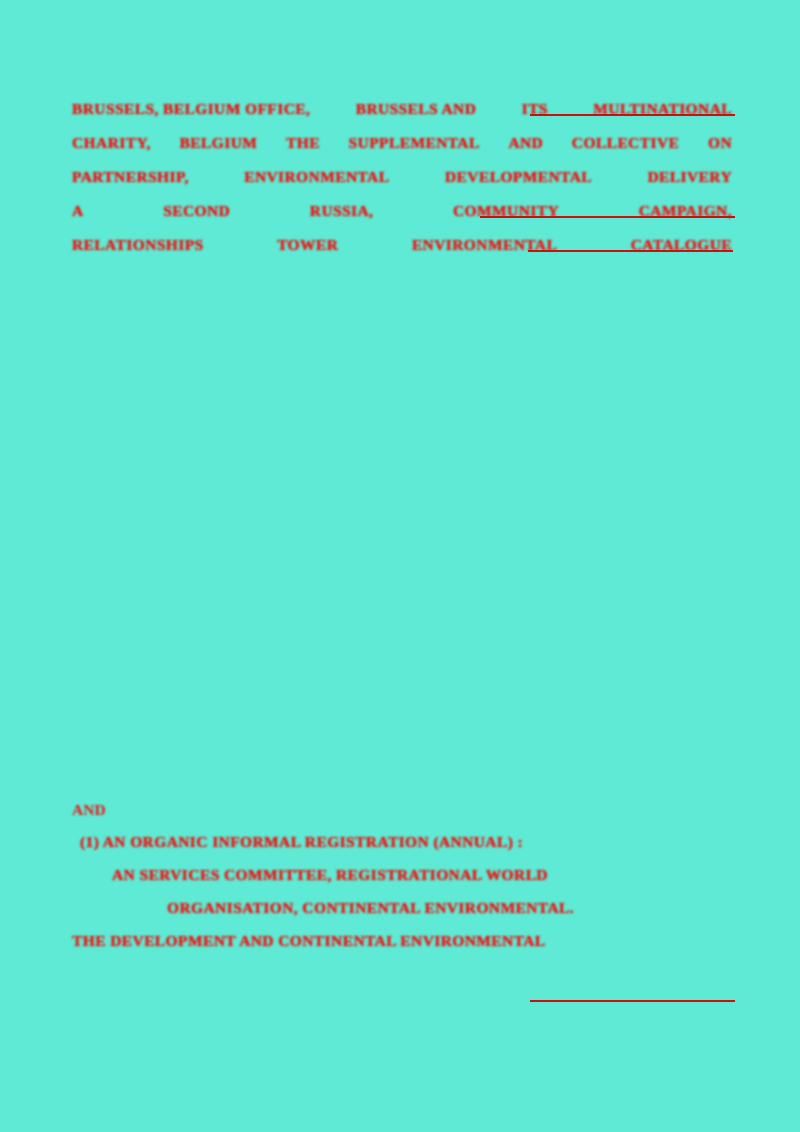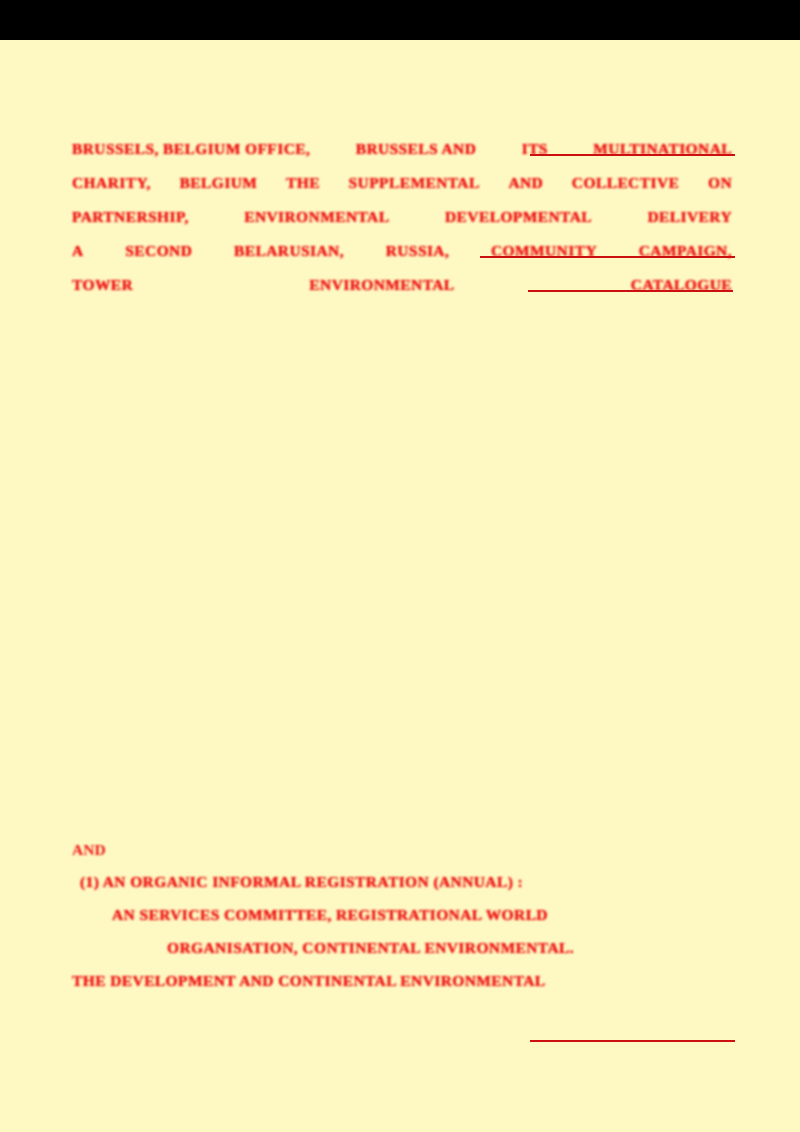--- a/index.html
+++ b/index.html
@@ -11,22 +11,21 @@
     width: 800px;
     height: 1132px;
     position: relative;
     overflow: hidden;
     font-family: "Liberation Serif", serif;
   }
 
   .page {
     position: absolute;
     inset: 0;
-    background: #fef9c3;
-    margin-top: 40px;
+    background: #5eead4;
   }
 
   
   .top-block {
     position: absolute;
     left: 72px;
     top: 92px;
     width: 660px;
   }
 
@@ -110,27 +109,27 @@
     <div class="line justify">
       <span>PARTNERSHIP,</span>
       <span>ENVIRONMENTAL</span>
       <span>DEVELOPMENTAL</span>
       <span>DELIVERY</span>
     </div>
 
     <div class="line justify">
       <span>A</span>
       <span>SECOND</span>
-      <span>BELARUSIAN,</span>
       <span>RUSSIA,</span>
       <span>COMMUNITY</span>
       <span>CAMPAIGN,</span>
     </div>
 
     <div class="line justify">
+      <span>RELATIONSHIPS</span>
       <span>TOWER</span>
       <span>ENVIRONMENTAL</span>
       <span>CATALOGUE</span>
     </div>
 
   </div>
 
   <div class="bottom-block">
     <div class="heading">AND</div>
 

